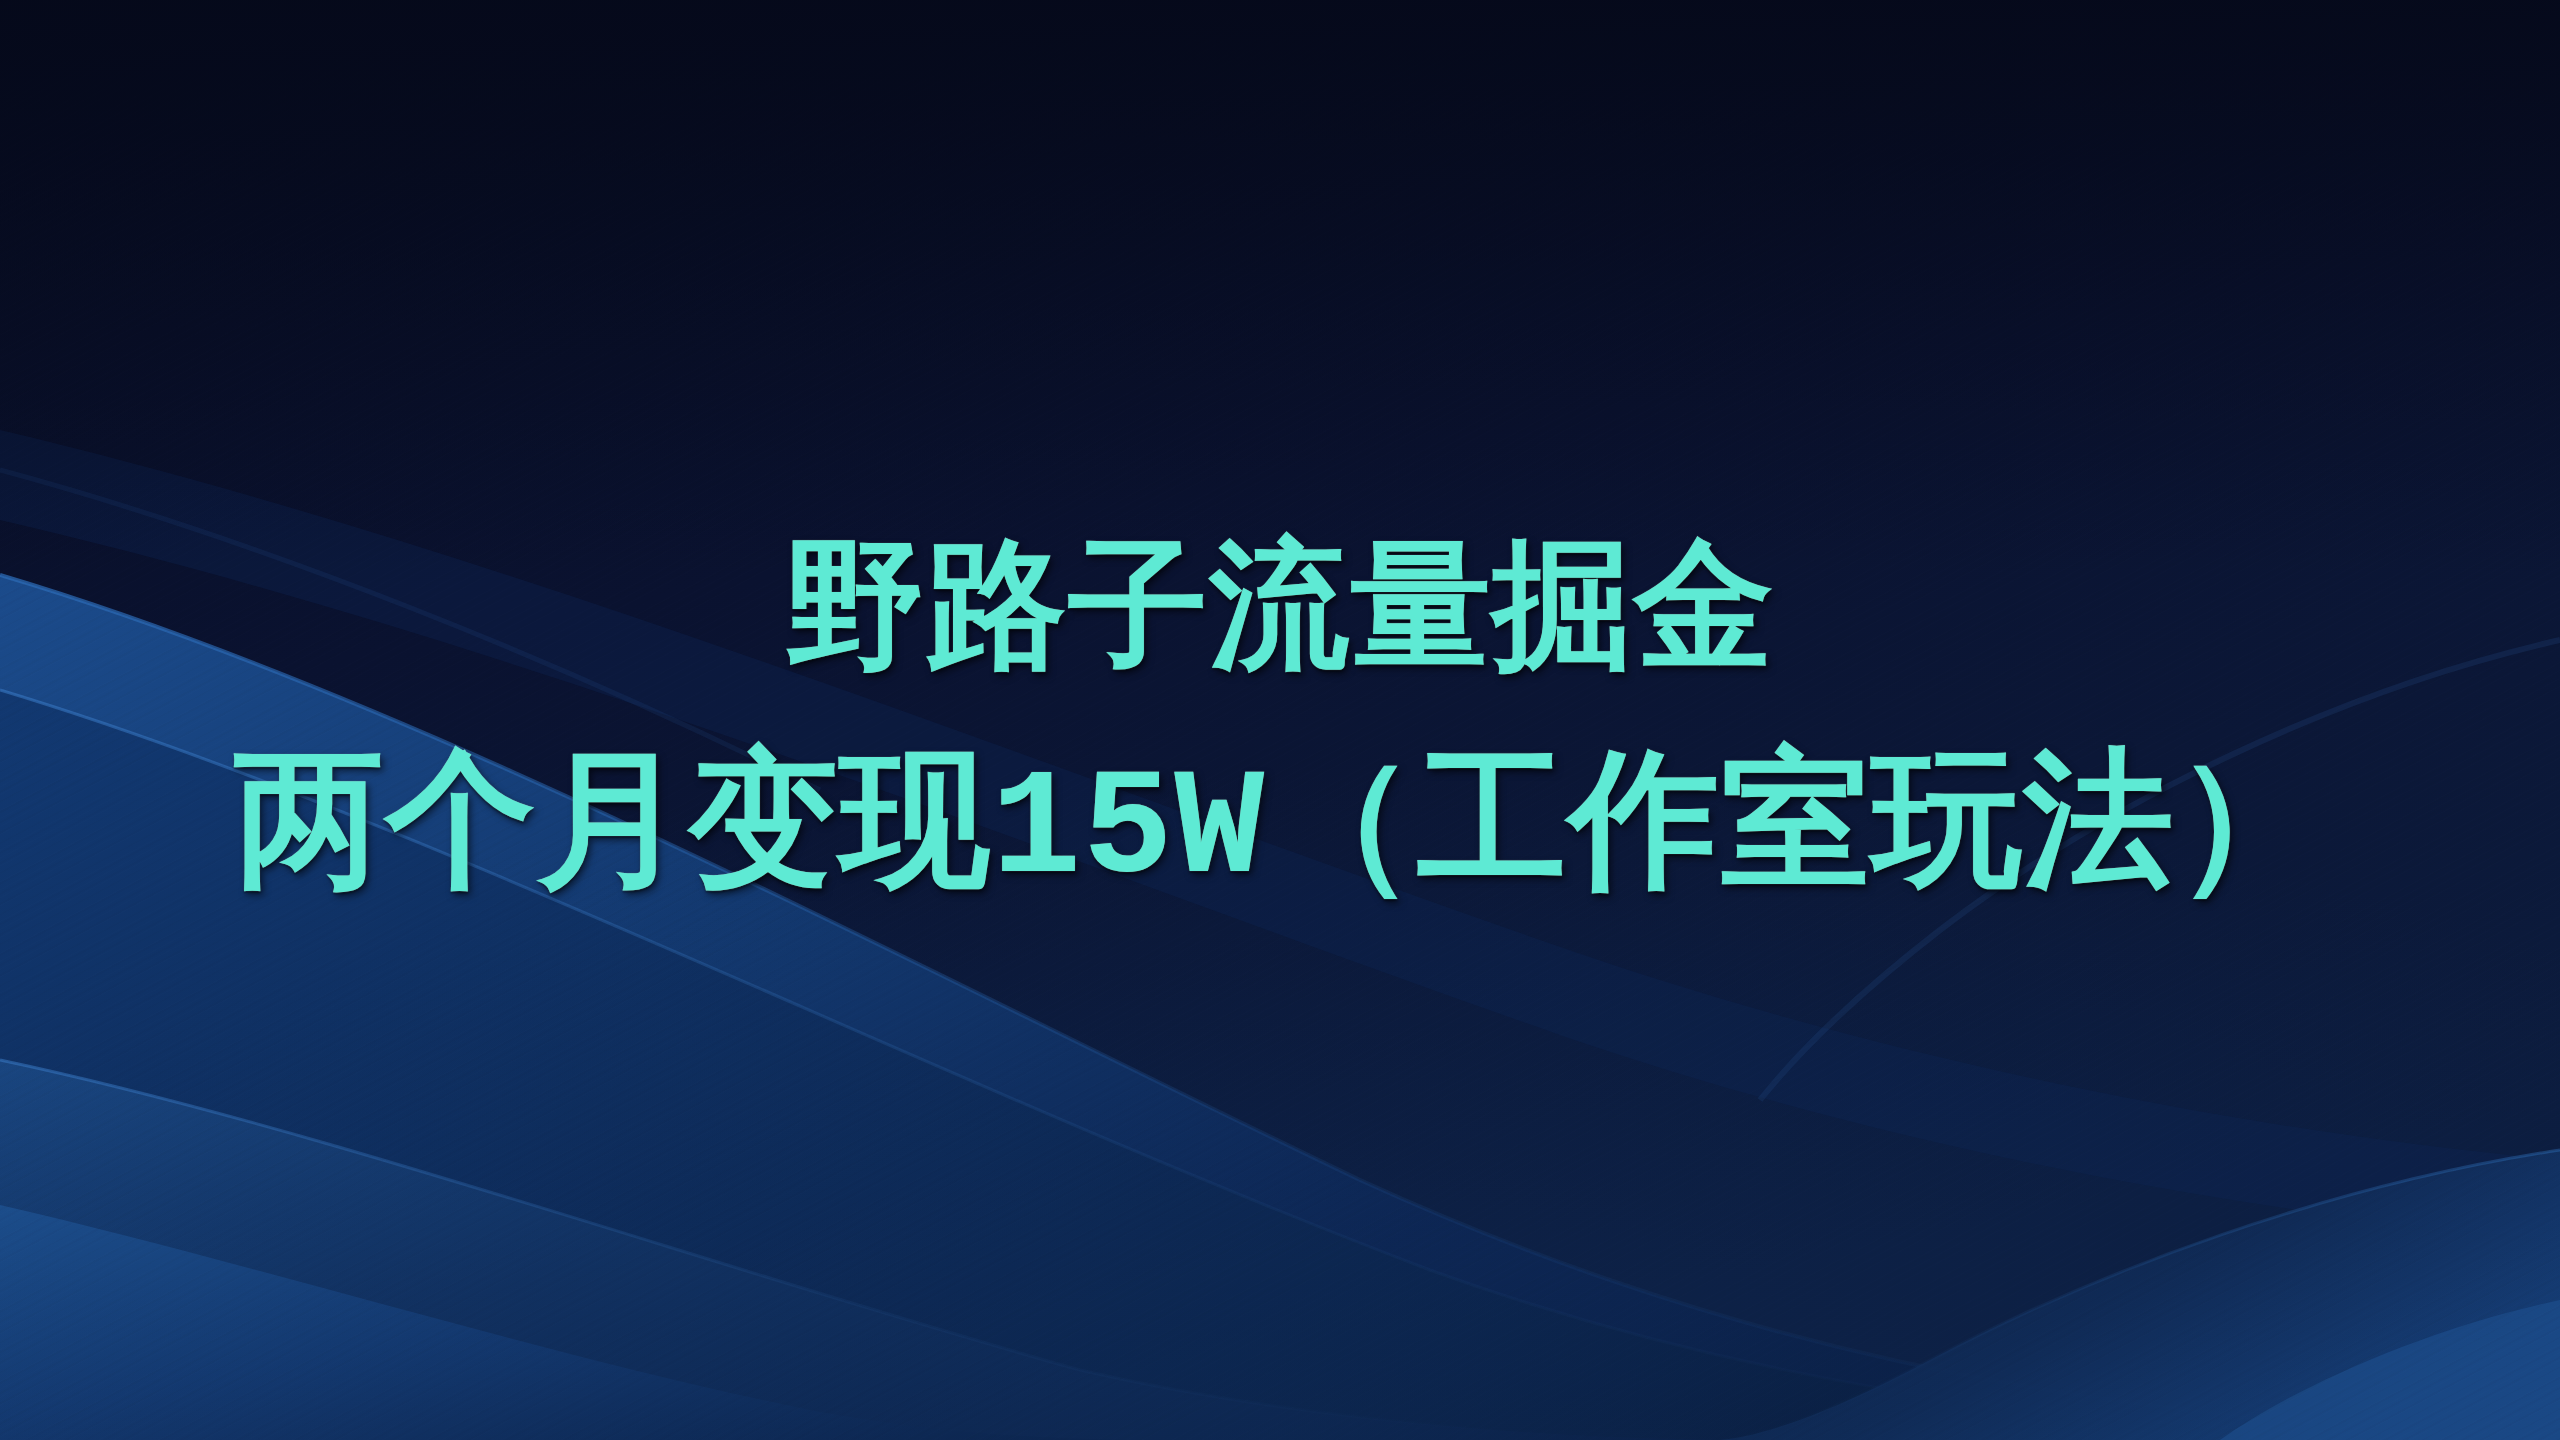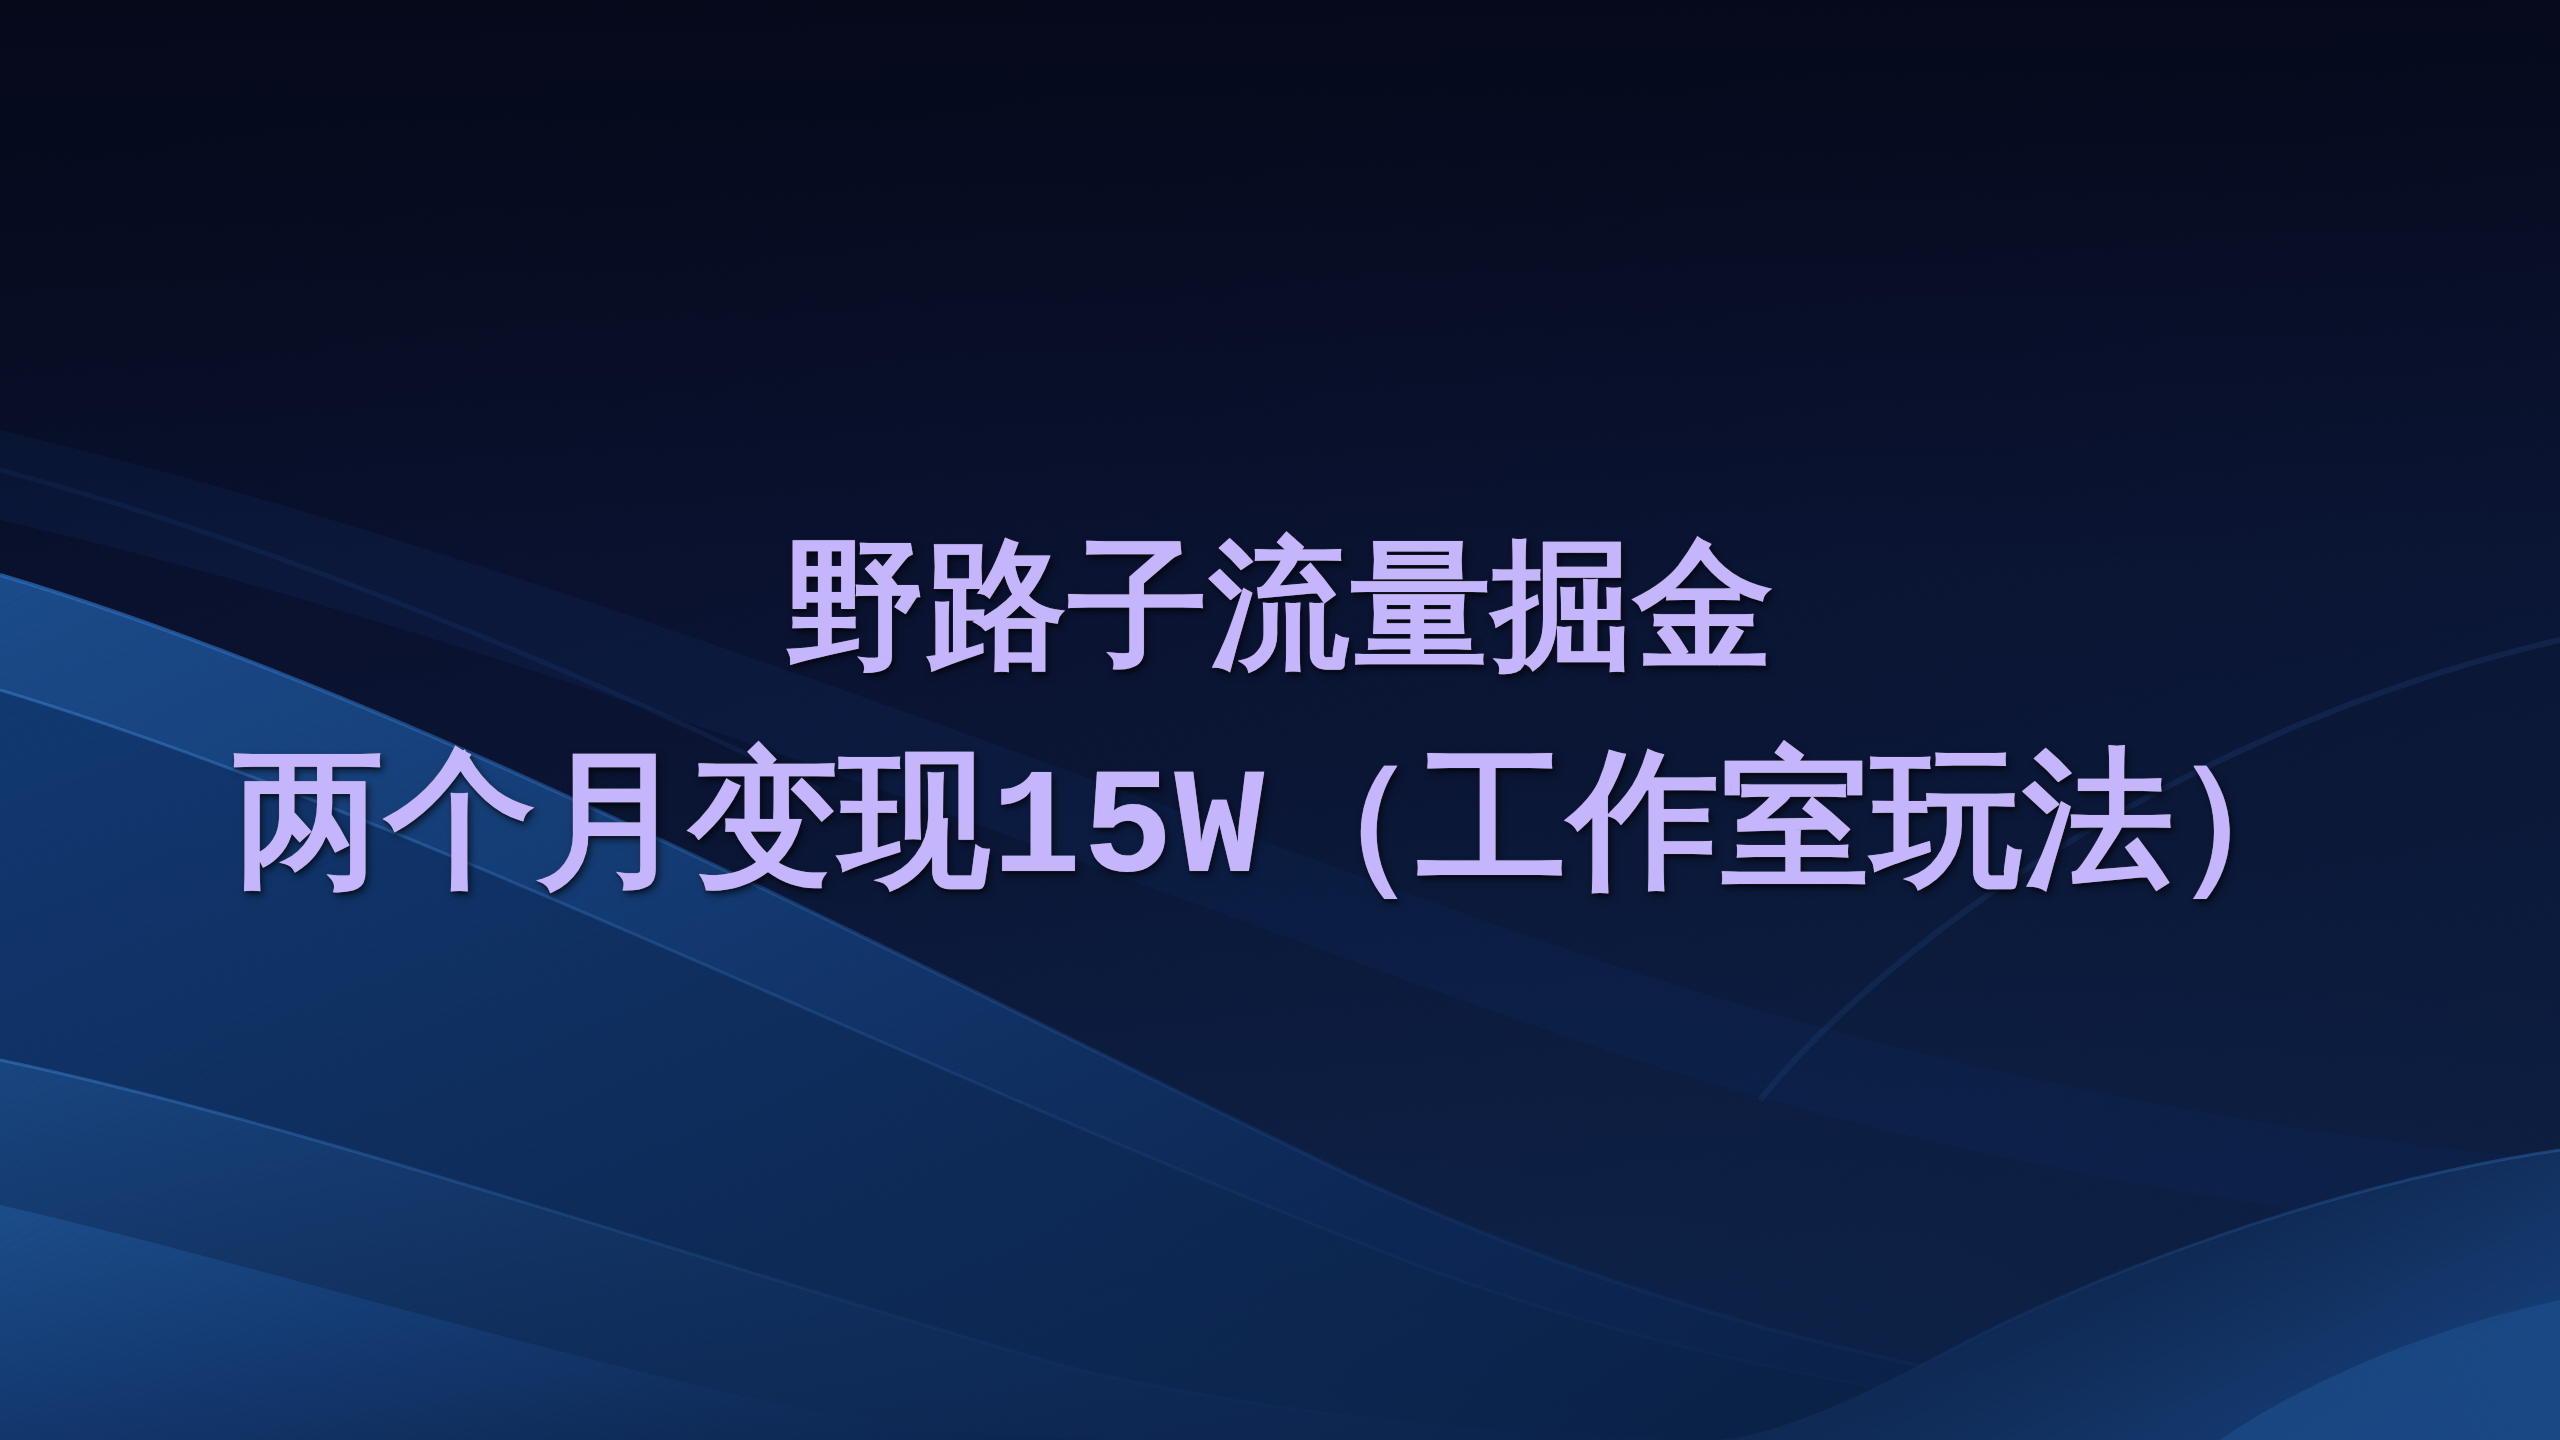--- a/index.html
+++ b/index.html
@@ -70,21 +70,21 @@
     top: 0;
     height: 1440px;
     display: flex;
     flex-direction: column;
     align-items: center;
     justify-content: center;
     text-align: center;
     z-index: 5;
   }
   .hl-line {
-    color: #c4b5fd;
+    color: #5eead4;
     font-weight: 700;
     letter-spacing: 0.01em;
     line-height: 1.0;
     white-space: nowrap;
     text-shadow:
       0 0 1px rgba(248,234,208,0.55),
       3px 4px 7px rgba(0,0,0,0.55),
       0 2px 2px rgba(0,0,0,0.40);
   }
   .hl-line-1 {

